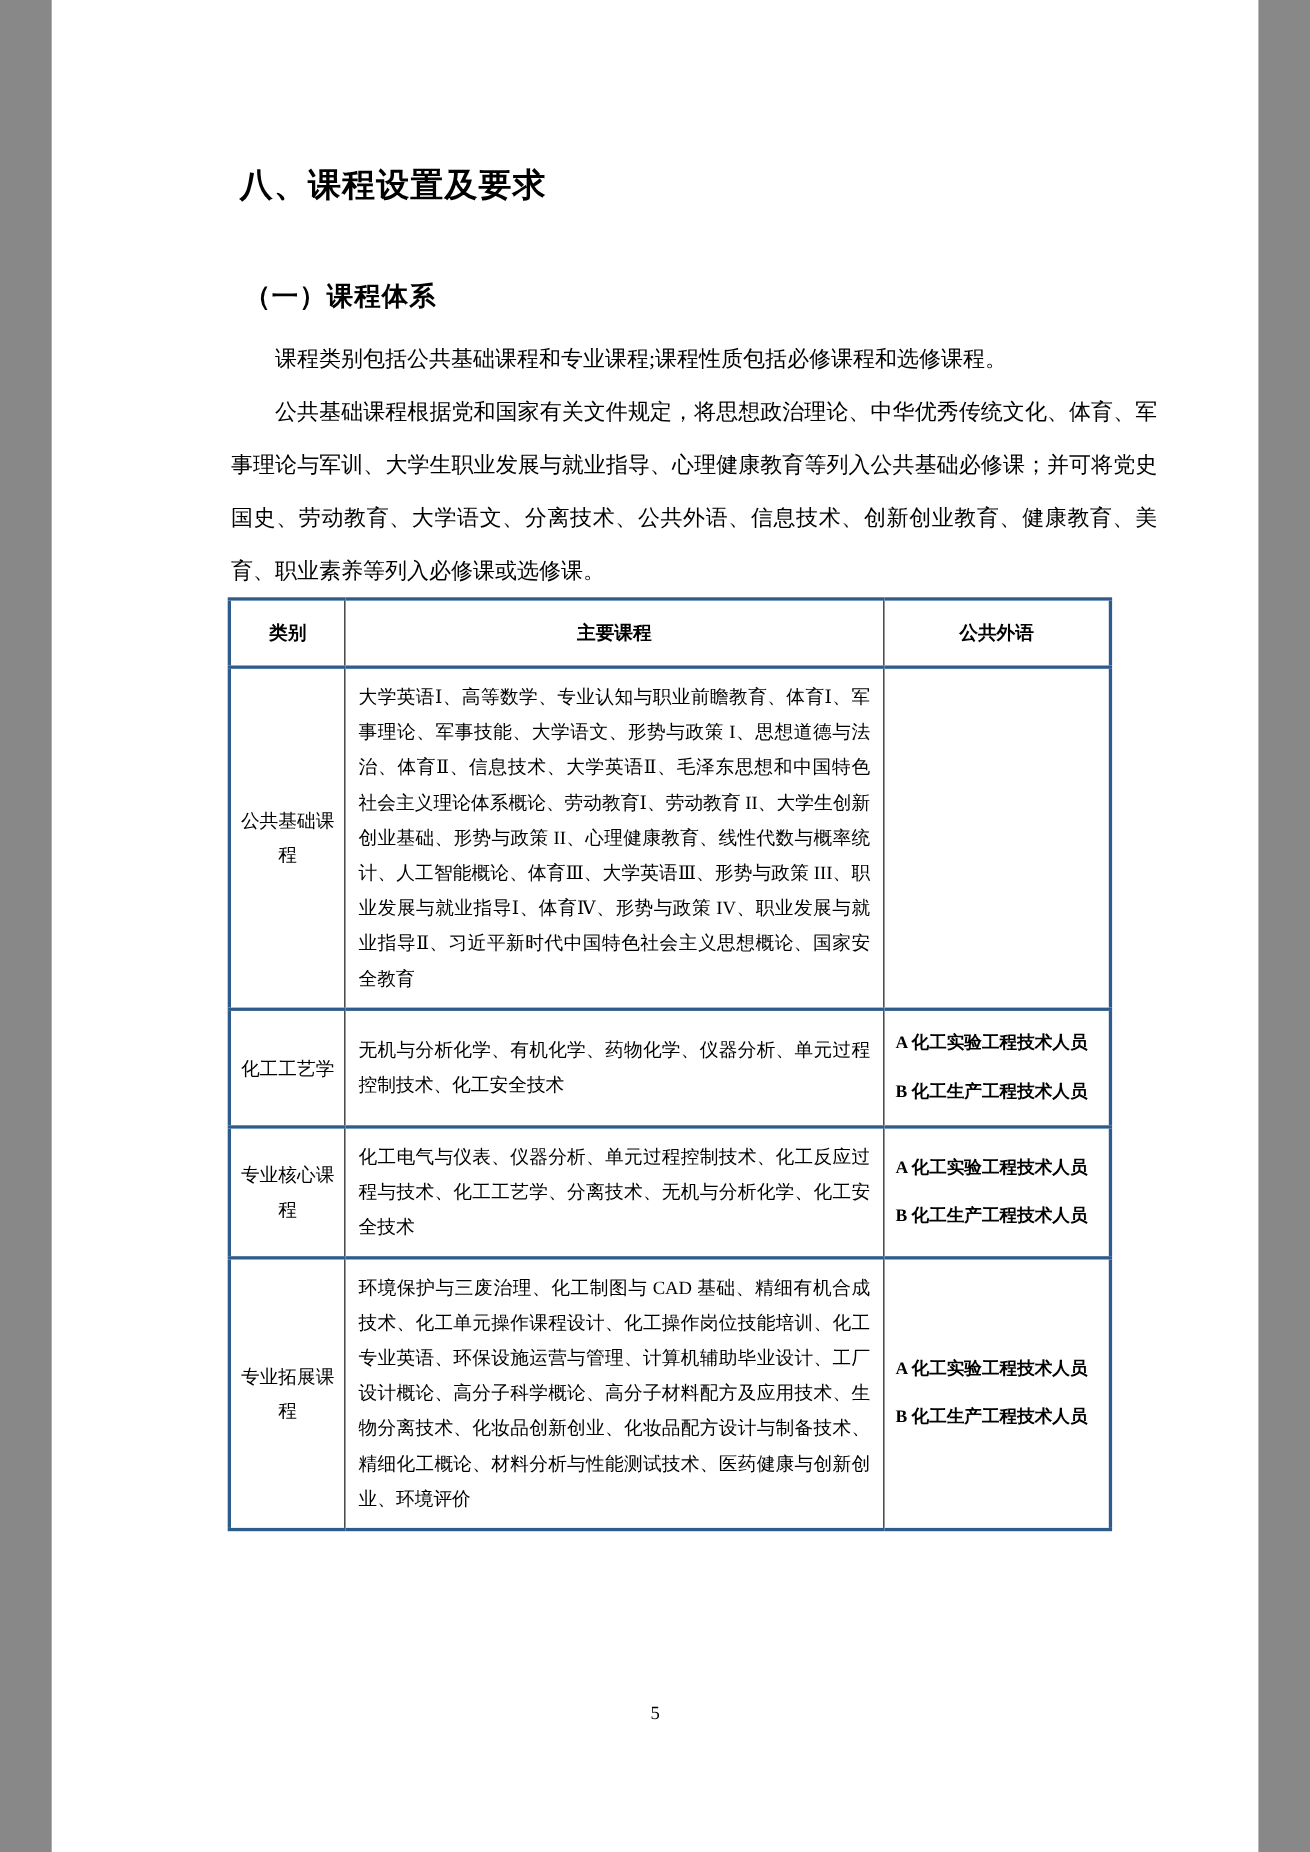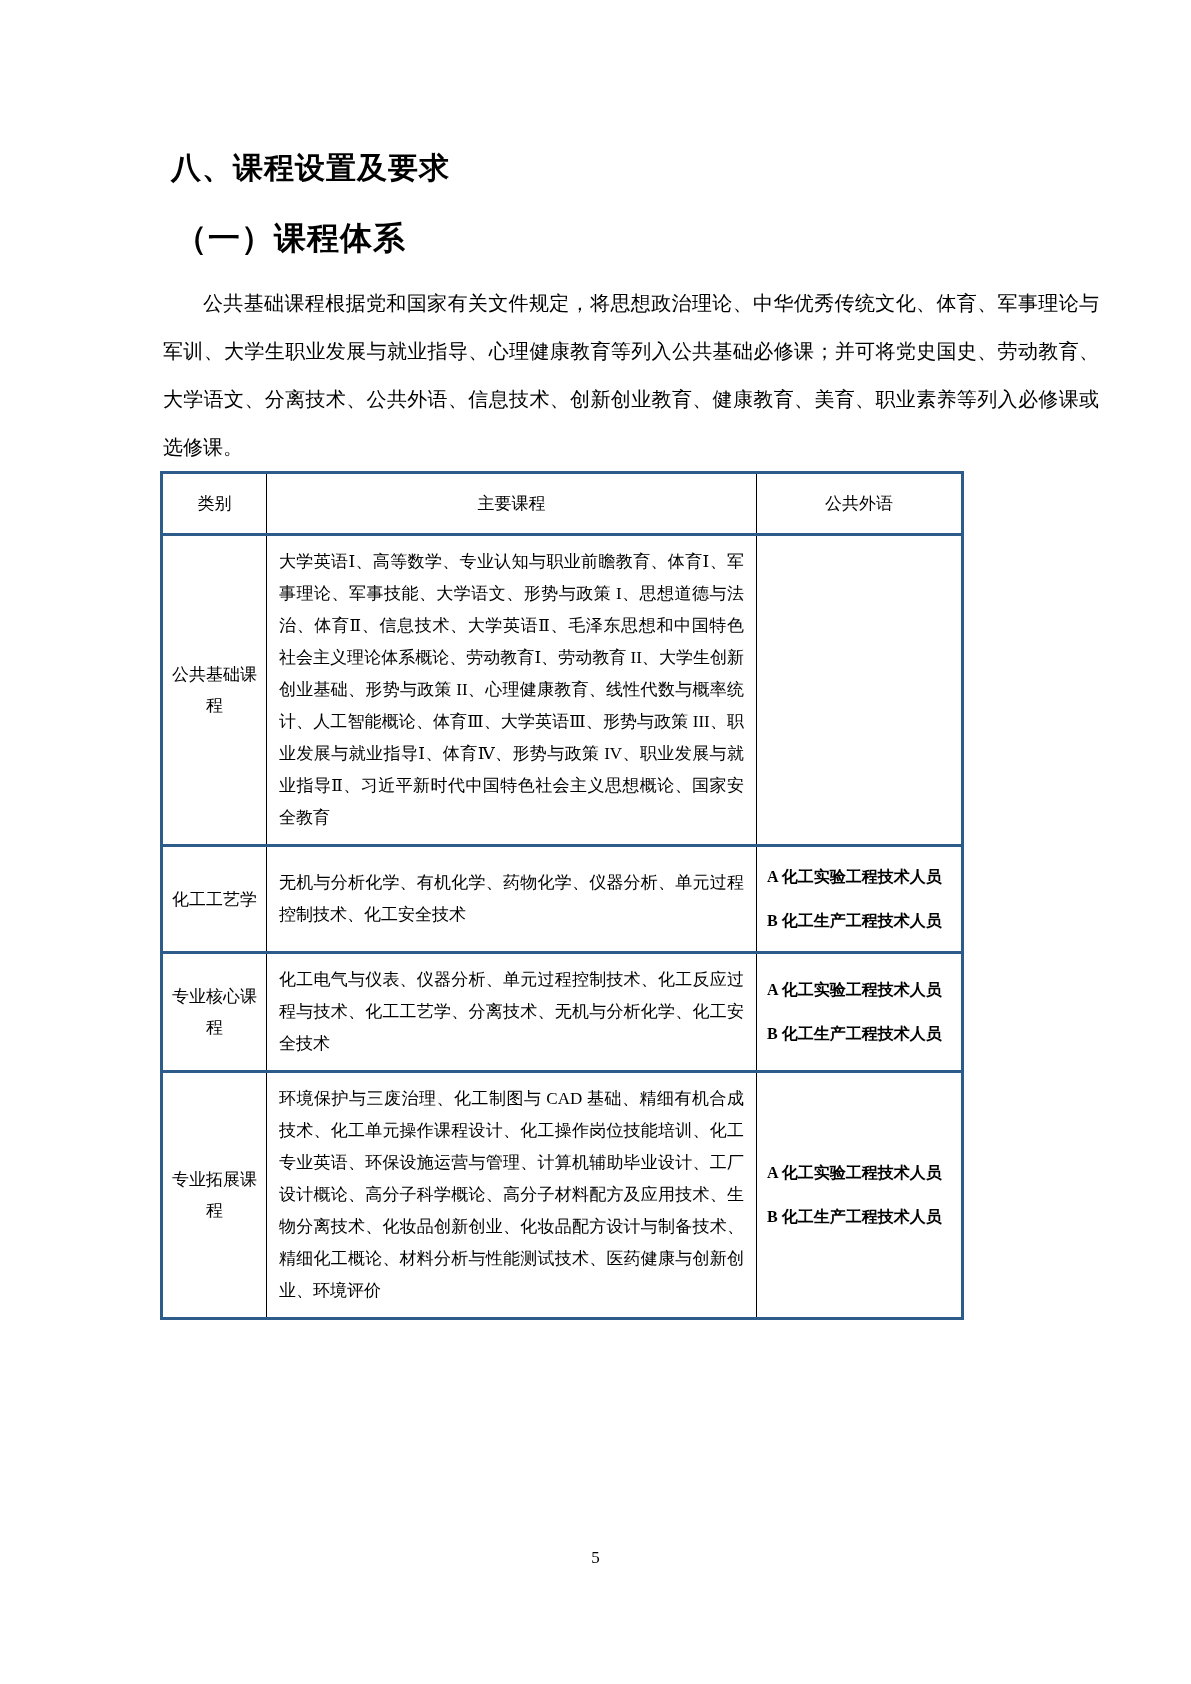--- a/index.html
+++ b/index.html
@@ -1,34 +1,34 @@
 <!DOCTYPE html>
 <html><head>
 <meta charset="utf-8">
 <style>
   html,body{margin:0;padding:0;background:#888;}
   .page{
     position:relative;
-    width:1191px;height:1684px;
+    width:1097px;height:1684px;
     margin:0 auto;
     background:#ffffff;
     font-family:"Liberation Serif","DejaVu Serif",serif;
     color:#000;
     box-sizing:border-box;
     padding:148px 92px 0 163px;
   }
   h1.doc-h1{
     font-family:"Liberation Sans","DejaVu Sans",sans-serif;
     font-size:30px;font-weight:bold;
     margin:0 0 0 8px;letter-spacing:1px;
   }
   h2.doc-h2{
     font-family:"Liberation Sans","DejaVu Sans",sans-serif;
-    font-size:32px;font-weight:bold;
-    margin:28px 0 18px 12px;letter-spacing:1px;
+    font-size:24px;font-weight:bold;
+    margin:64px 0 18px 12px;letter-spacing:1px;
   }
   p.body-para{
     font-size:20px;line-height:48px;
     text-align:justify;text-indent:2em;
     margin:0;
   }
   .table-title{
     text-align:center;
     font-size:23px;font-weight:bold;
     letter-spacing:2px;
@@ -52,20 +52,21 @@
     vertical-align:middle;
     box-sizing:border-box;
   }
   .col-cat{width:105px;}
   .col-courses{width:490px;}
   .col-pos{width:206px;}
   .course-table th{
     text-align:center;
     padding:18px 4px;
     font-size:17px;
+    font-weight:bold;
   }
   td.cat{
     text-align:center;
     padding:6px 8px;
     line-height:31px;
   }
   td.courses{
     text-align:justify;
     padding:10px 12px;
     line-height:32px;
@@ -86,20 +87,21 @@
 </style>
 </head>
 <body>
 
 <div class="page">
 
   <h1 class="doc-h1">八、课程设置及要求</h1>
 
   <h2 class="doc-h2">（一）课程体系</h2>
 
+  <p class="body-para">课程类别包括公共基础课程和专业课程;课程性质包括必修课程和选修课程。</p>
   <p class="body-para">公共基础课程根据党和国家有关文件规定，将思想政治理论、中华优秀传统文化、体育、军事理论与军训、大学生职业发展与就业指导、心理健康教育等列入公共基础必修课；并可将党史国史、劳动教育、大学语文、分离技术、公共外语、信息技术、创新创业教育、健康教育、美育、职业素养等列入必修课或选修课。</p>
 
 
   <table class="course-table">
     <colgroup>
       <col class="col-cat">
         <col class="col-courses">
         <col class="col-pos">
     </colgroup>
     <thead>

